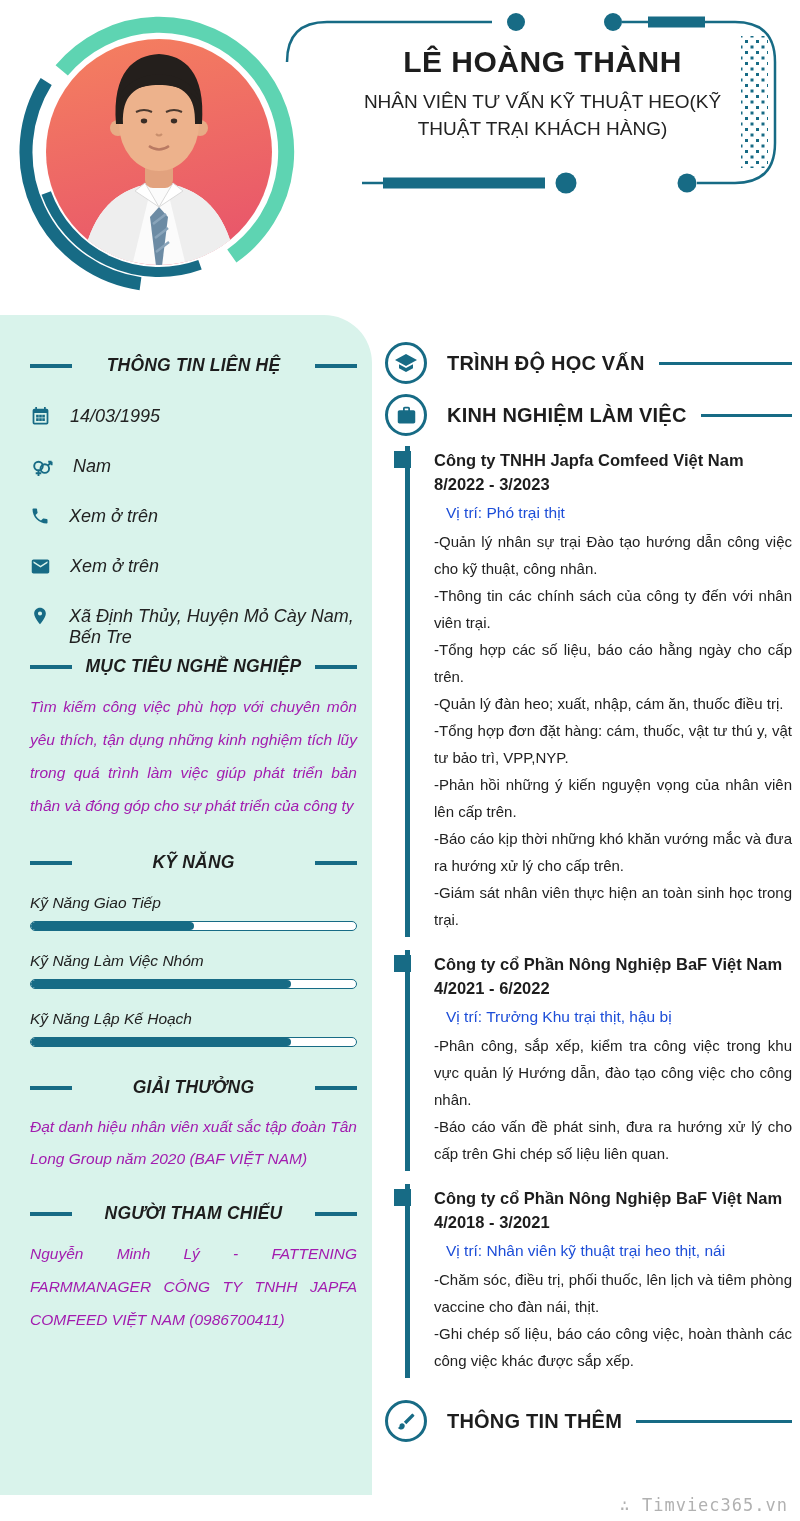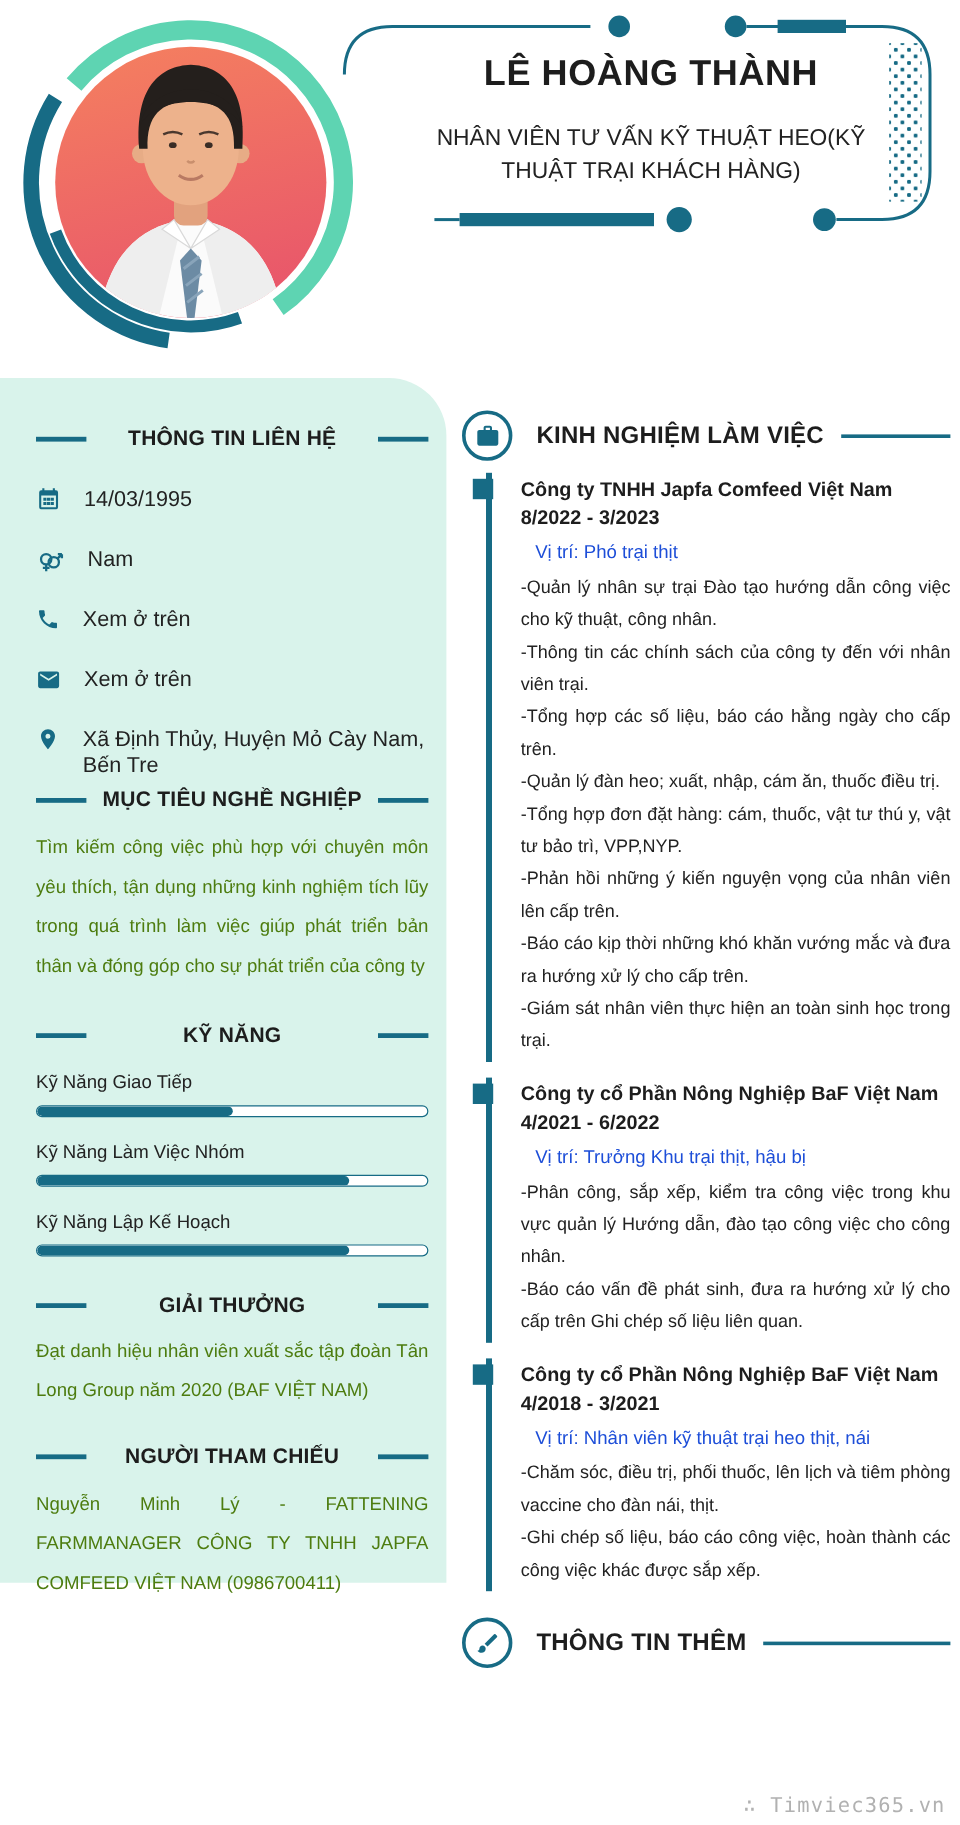--- a/index.html
+++ b/index.html
@@ -20,35 +20,36 @@
   .header-deco{position:absolute;left:0;top:0;width:800px;height:230px;}
   .dots-pattern{
     position:absolute;left:741px;top:36px;width:27px;height:132px;
     background-image:
       radial-gradient(var(--accent) 1.6px, transparent 1.8px),
       radial-gradient(var(--accent) 1.6px, transparent 1.8px);
     background-size:11px 11px;background-position:0 0,5.5px 5.5px;
   }
   .header-text{position:absolute;left:330px;top:44px;width:425px;text-align:center;}
   .name{font-size:30px;font-weight:bold;color:var(--text);letter-spacing:.5px;line-height:36px;}
-  .job-title{margin-top:22px;font-size:19px;color:#222;line-height:27px;}
+  .job-title{margin-top:8px;font-size:19px;color:#222;line-height:27px;}
 
   
   .sidebar{
-    position:absolute;left:0;top:315px;width:372px;height:1004px;
+    position:absolute;left:0;top:315px;width:372px;height:1180px;
     background:var(--mint);border-top-right-radius:48px;
     padding:0 15px 0 30px;
+    font-style:italic;
   }
   .side-head{display:flex;align-items:center;justify-content:space-between;}
   .side-head h2{font-size:17.5px;font-weight:bold;color:var(--text);letter-spacing:.2px;}
   .dash{width:42px;height:4px;background:var(--accent);flex:none;}
   .contact-list{margin-top:30px;}
   .contact-row{display:flex;align-items:flex-start;gap:19px;height:21px;margin-bottom:29px;font-size:18px;color:#222;}
   .contact-row svg{flex:none;}
-  .side-par{font-size:15.5px;line-height:33px;text-align:justify;color:#4d7c0f;}
+  .side-par{font-size:15.5px;line-height:33px;text-align:justify;color:#a21caf;}
   .skill{margin-top:21px;}
   .skill-label{font-size:15.5px;color:#222;}
   .bar{margin-top:9px;height:10px;border:1.6px solid var(--accent);border-radius:6px;background:#fff;overflow:hidden;}
   .fill{height:100%;background:var(--accent);border-radius:6px;}
 
   .mt-obj{margin-top:20px;text-align:right;} .mt-par{margin-top:13px;}
   .mt-skills{margin-top:30px;} .mt-awd{margin-top:30px;}
   .mt-ref{margin-top:28px;} .mt-reftext{margin-top:13px;}
 
   
@@ -221,20 +222,29 @@
   <div class="side-head mt-ref">
     <span class="dash"></span>
     <h2>NGƯỜI THAM CHIẾU</h2>
     <span class="dash"></span>
   </div>
   <p class="side-par mt-reftext">Nguyễn Minh Lý - FATTENING FARMMANAGER CÔNG TY TNHH JAPFA COMFEED VIỆT NAM (0986700411)</p>
 </aside>
 
 <main class="main">
 
+  <div class="main-head">
+    <span class="icon-circle">
+      <svg width="24" height="24" viewBox="0 0 24 24">
+          <path class="tealfill" d="M5 13.18v4L12 21l7-3.82v-4L12 17l-7-3.82zM12 3 1 9l11 6 11-6-11-6z"></path>
+        </svg>
+    </span>
+    <h2>TRÌNH ĐỘ HỌC VẤN</h2>
+    <span class="head-line"></span>
+  </div>
 
   <div class="main-head">
     <span class="icon-circle">
       <svg width="21" height="21" viewBox="0 0 24 24">
           <path class="tealfill" d="M20 6h-4V4c0-1.11-.89-2-2-2h-4c-1.11 0-2 .89-2 2v2H4c-1.11 0-1.99.89-1.99 2L2 19c0 1.11.89 2 2 2h16c1.11 0 2-.89 2-2V8c0-1.11-.89-2-2-2zm-6 0h-4V4h4v2z"></path>
         </svg>
     </span>
     <h2>KINH NGHIỆM LÀM VIỆC</h2>
     <span class="head-line"></span>
   </div>

